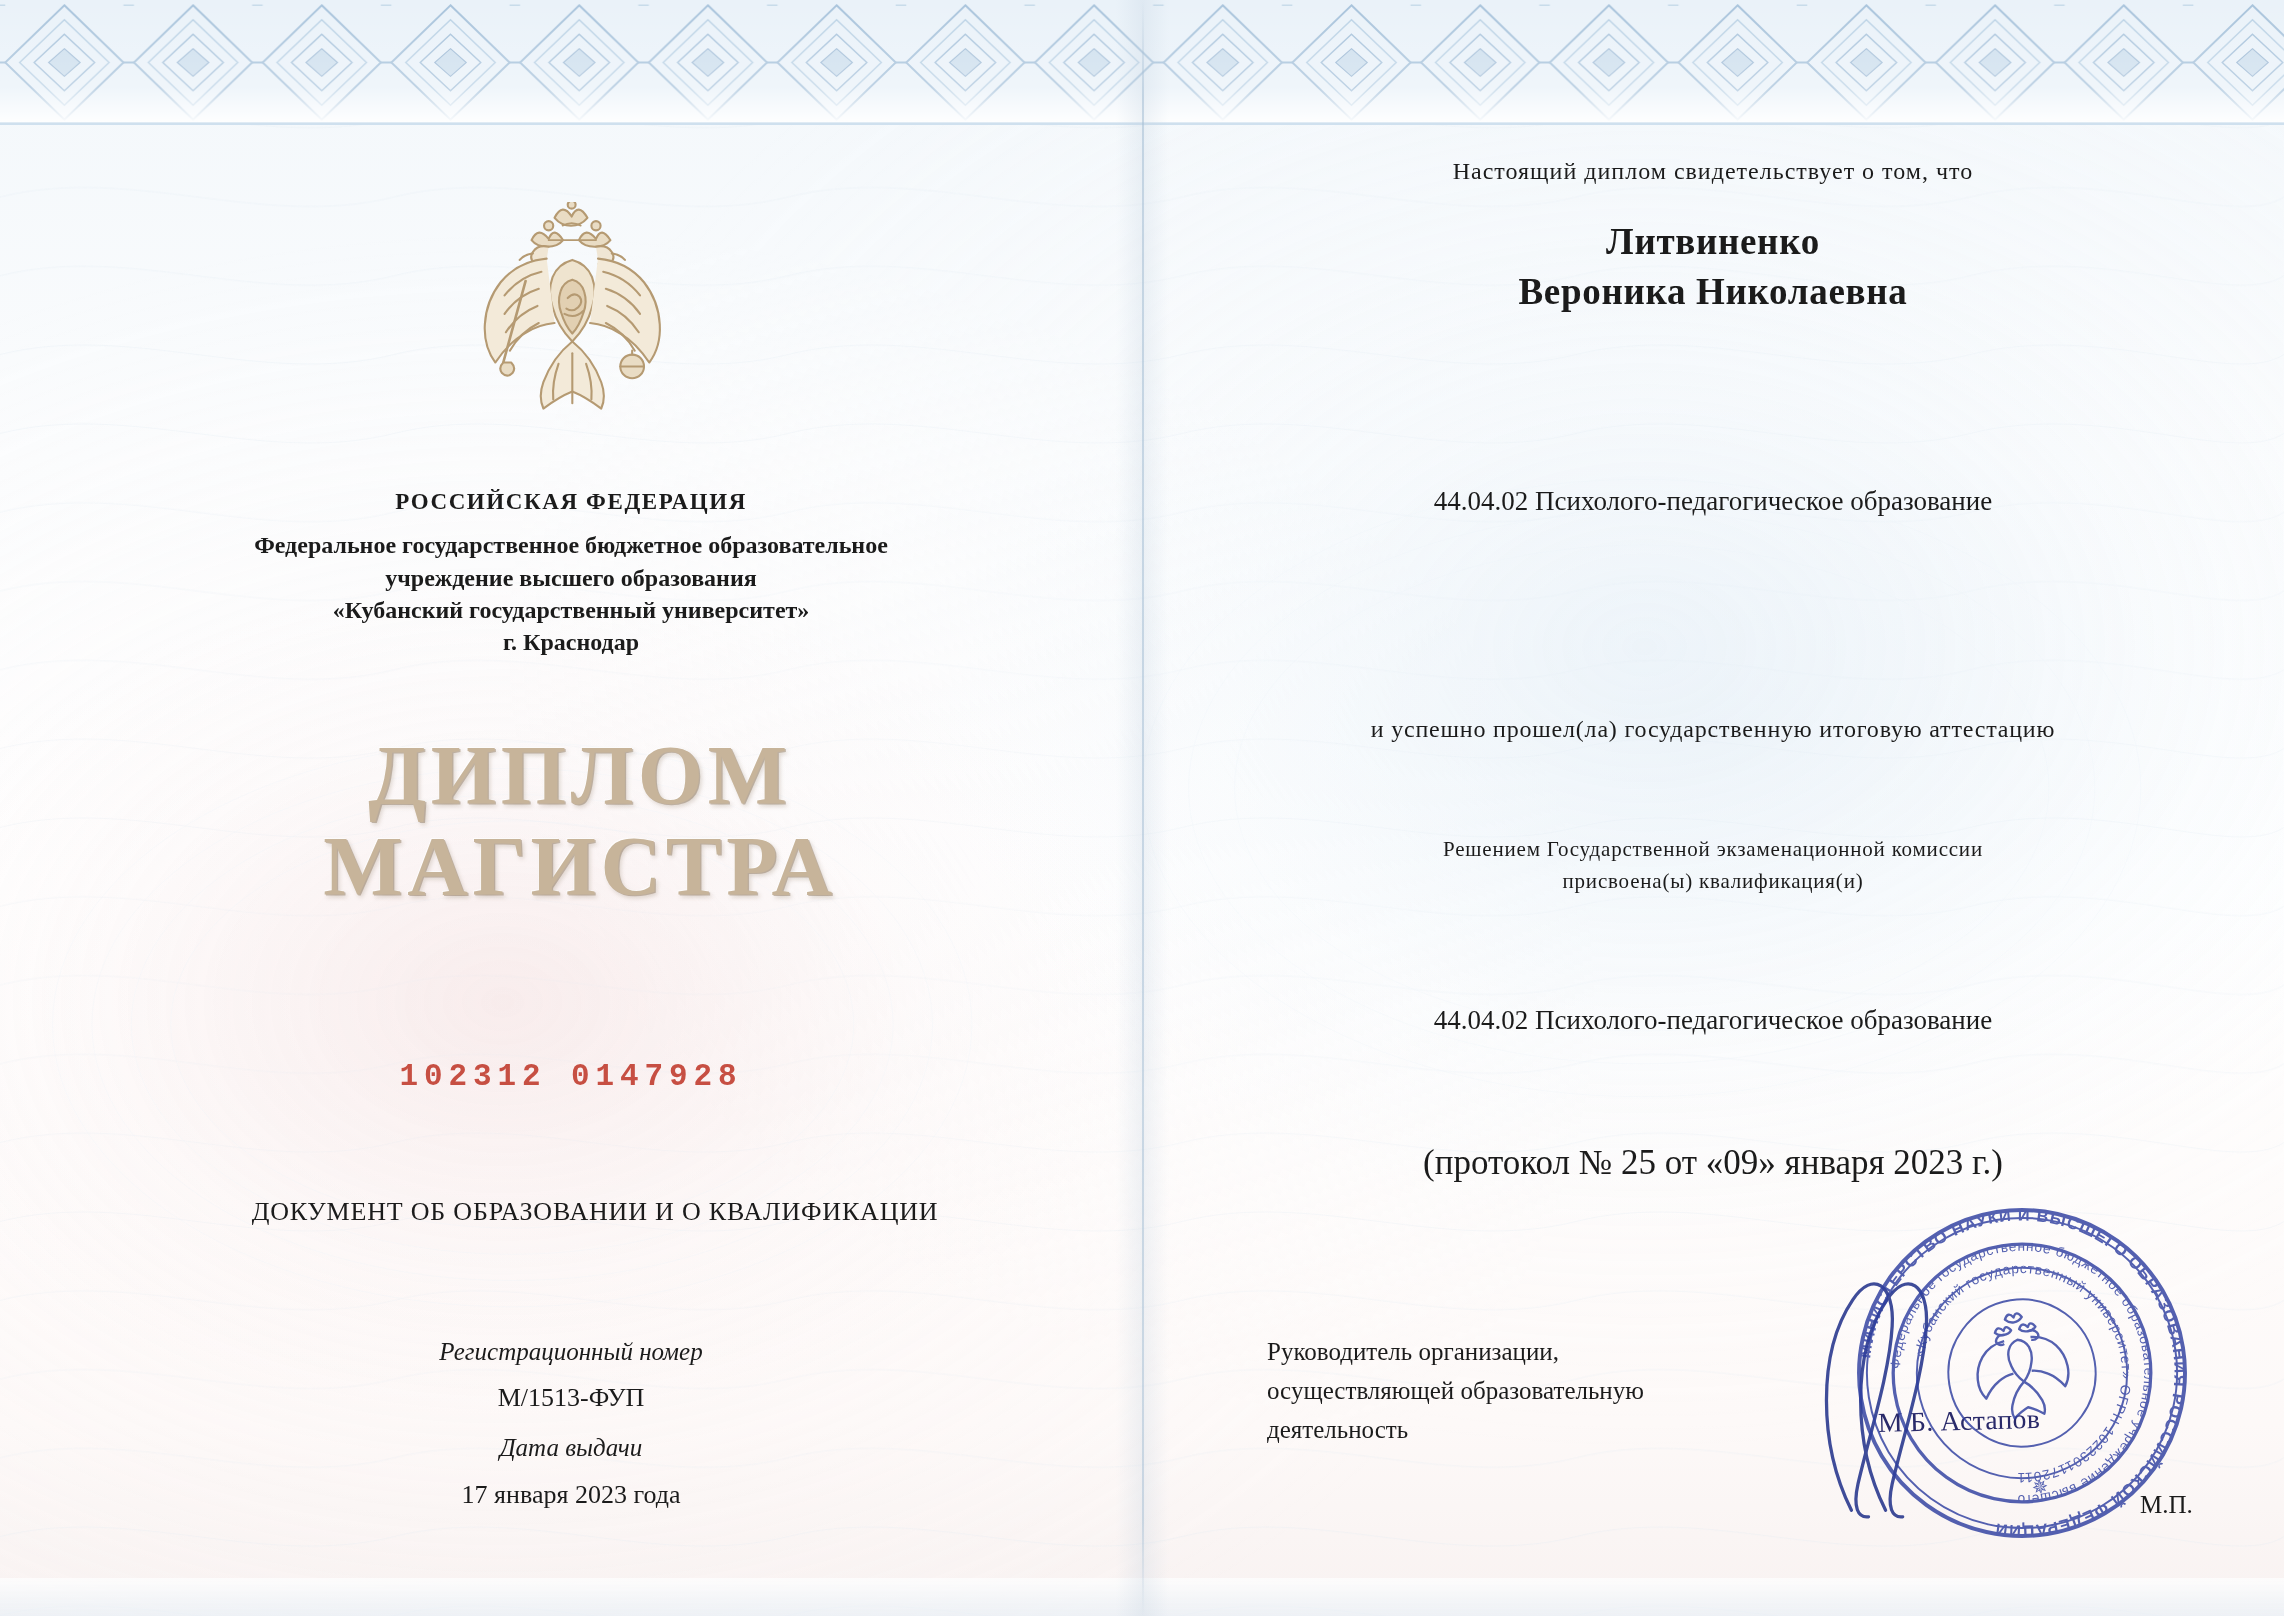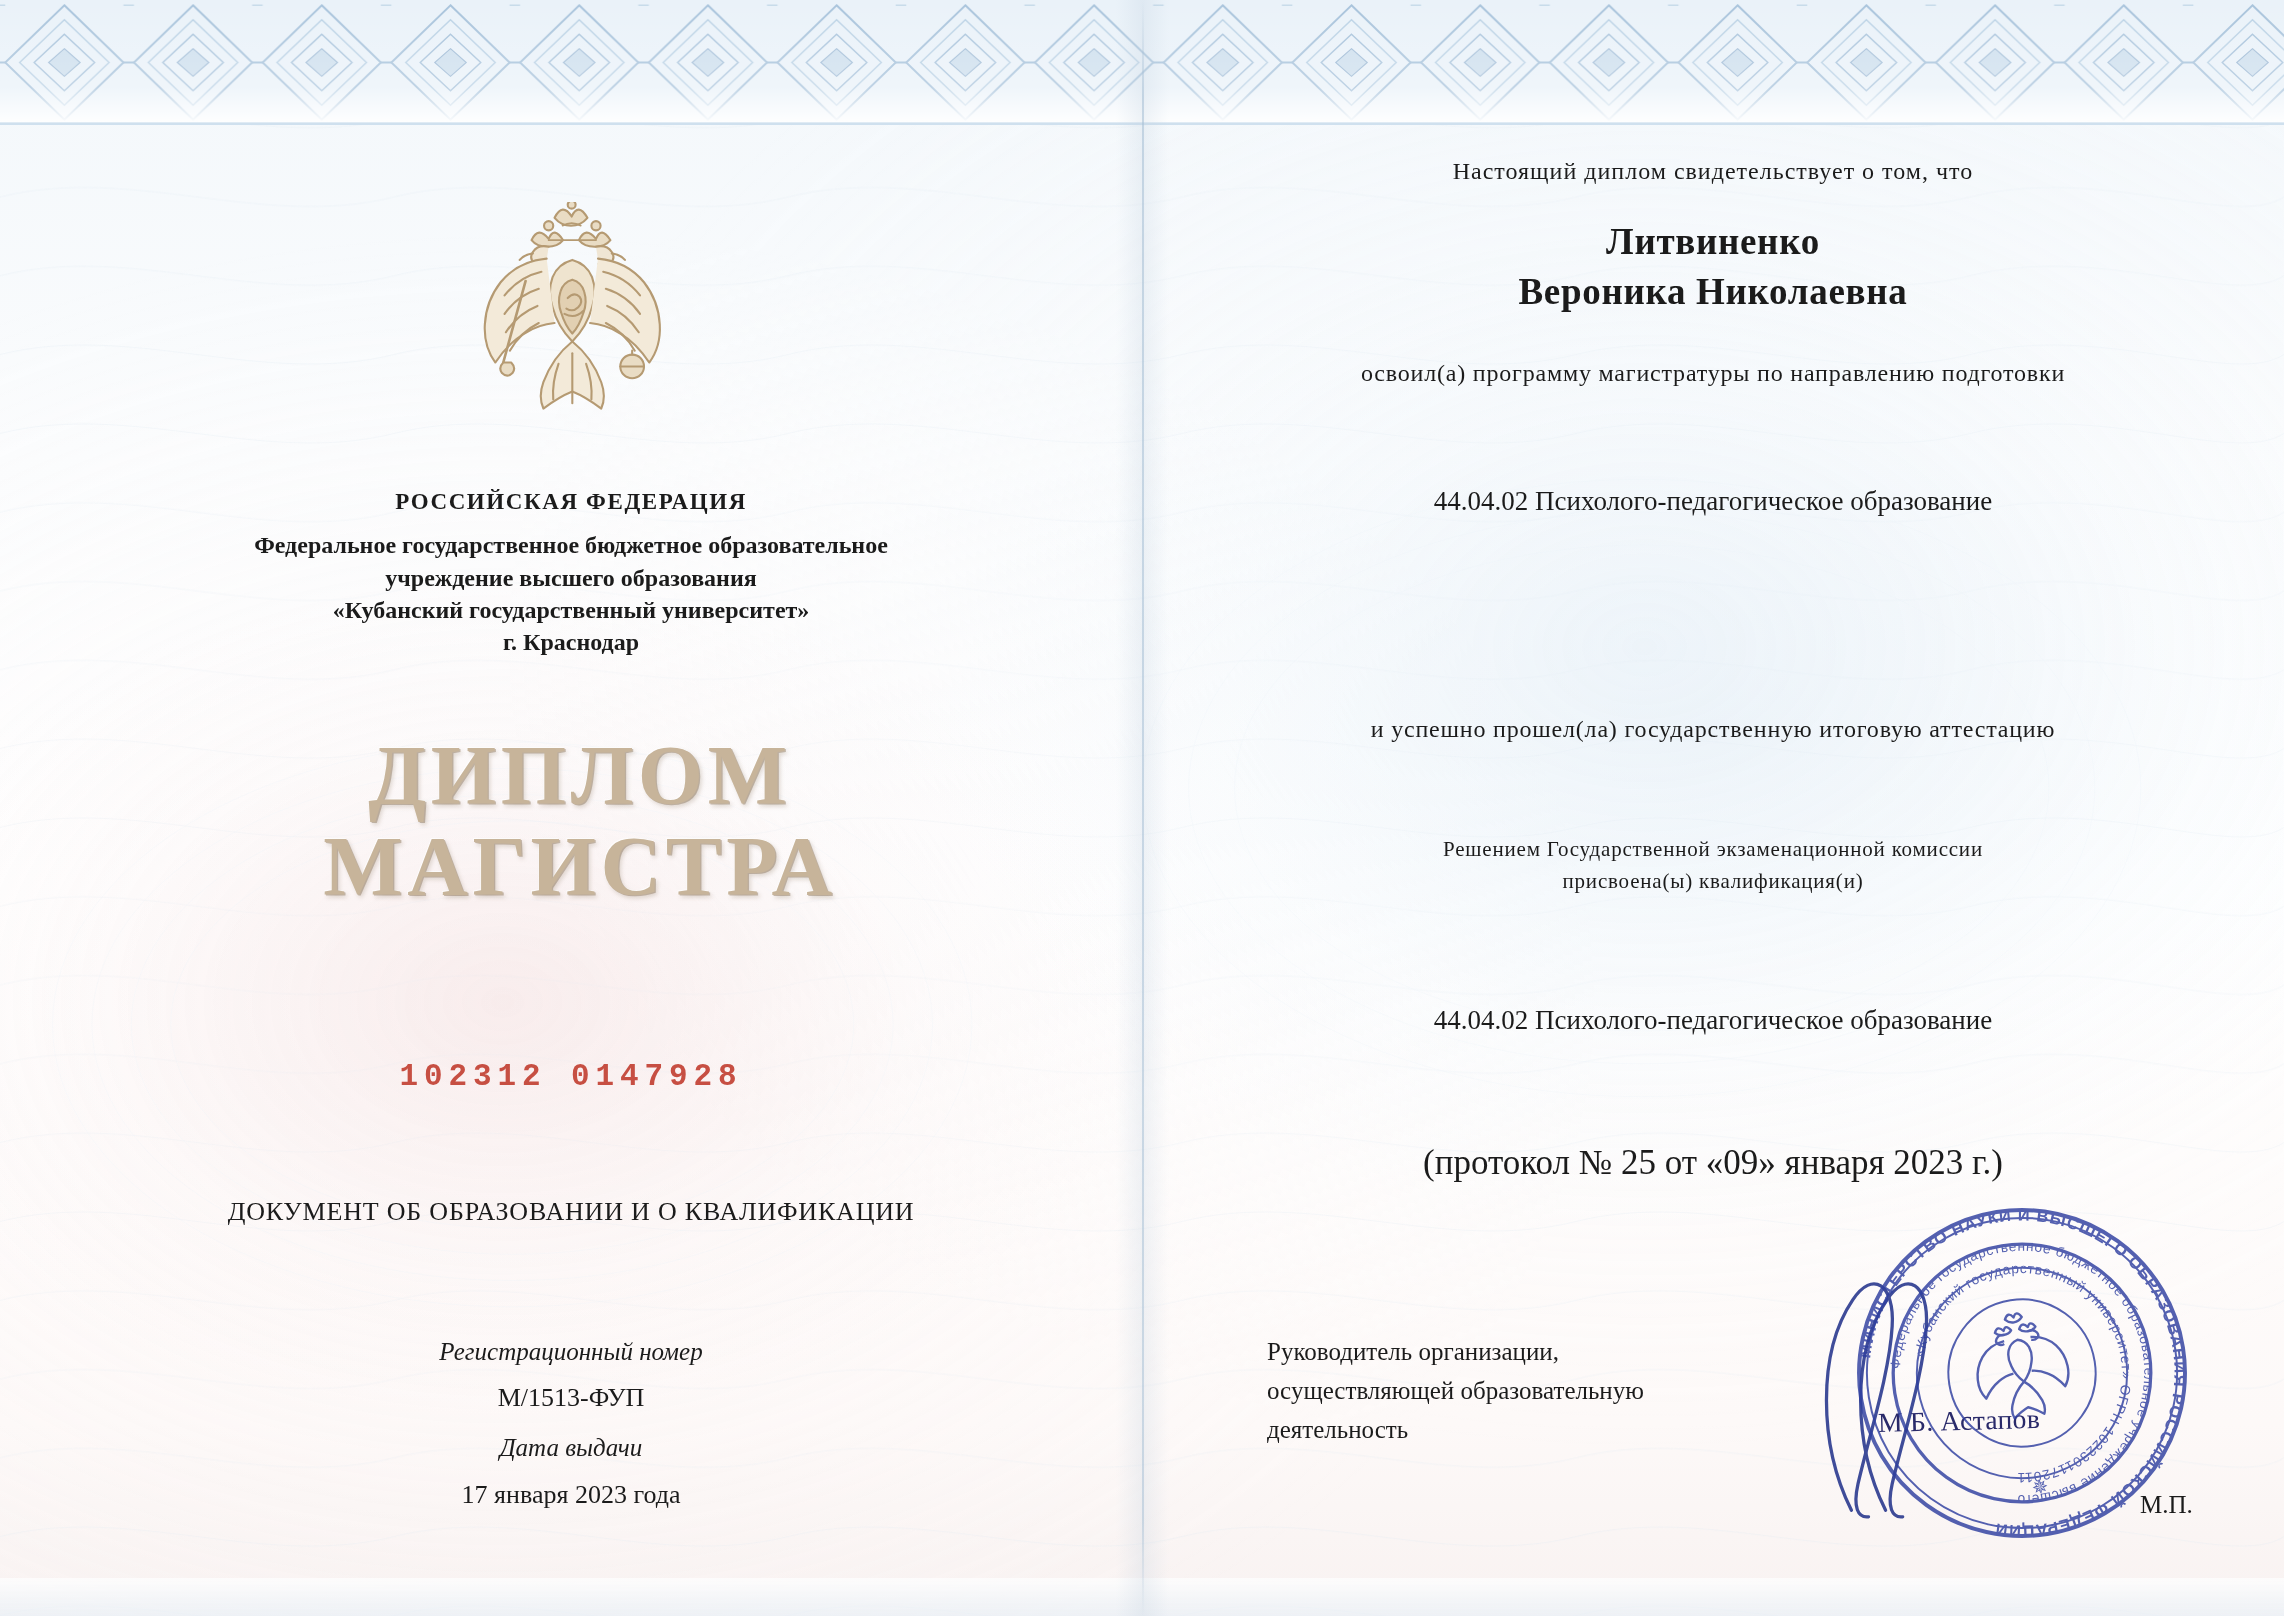--- a/index.html
+++ b/index.html
@@ -144,20 +144,21 @@
 
   .doc-kind {
     position: absolute;
     top: 1149px;
     left: 0;
     width: 100%;
     text-align: center;
     font-size: 26px;
     letter-spacing: 0.8px;
     color: #1b1b1b;
+    padding-left: 24px;
   }
 
   .reg-block {
     position: absolute;
     top: 1290px;
     left: 0;
     width: 100%;
     text-align: center;
     color: #1b1b1b;
   }
@@ -425,21 +426,20 @@
 
   <div class="page page-right">
 
     <div class="r-line r-intro">Настоящий диплом свидетельствует о том, что</div>
 
     <div class="r-line r-name">
       <div>Литвиненко</div>
       <div>Вероника Николаевна</div>
     </div>
 
-    <div class="r-line r-program-lead">освоил(а) программу магистратуры по направлению подготовки</div>
 
     <div class="r-line r-program">44.04.02 Психолого-педагогическое образование</div>
 
     <div class="r-line r-attest">и успешно прошел(ла) государственную итоговую аттестацию</div>
 
     <div class="r-line r-decision">
       <div>Решением Государственной экзаменационной комиссии</div>
       <div>присвоена(ы) квалификация(и)</div>
     </div>
 

